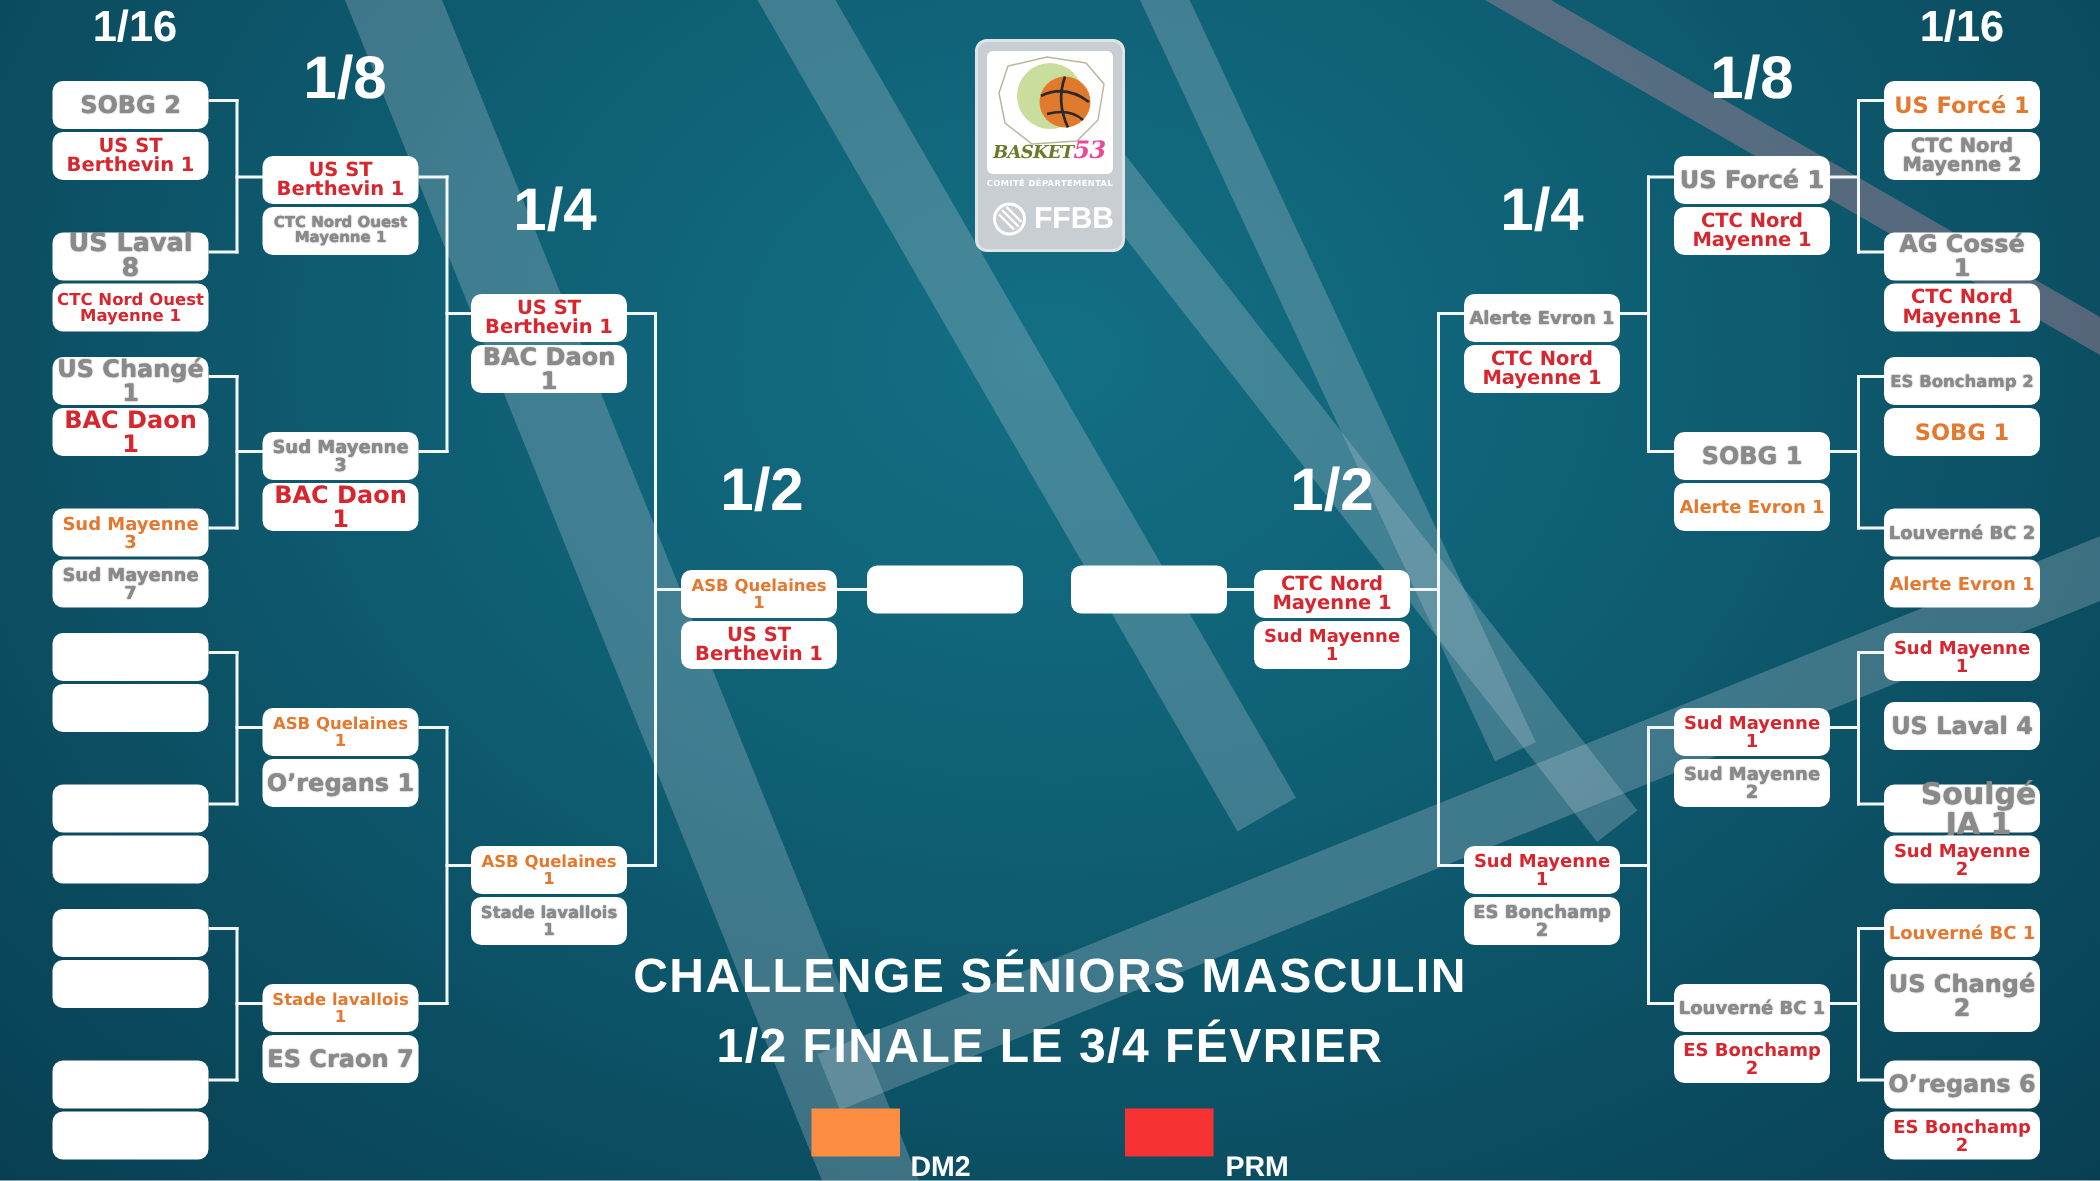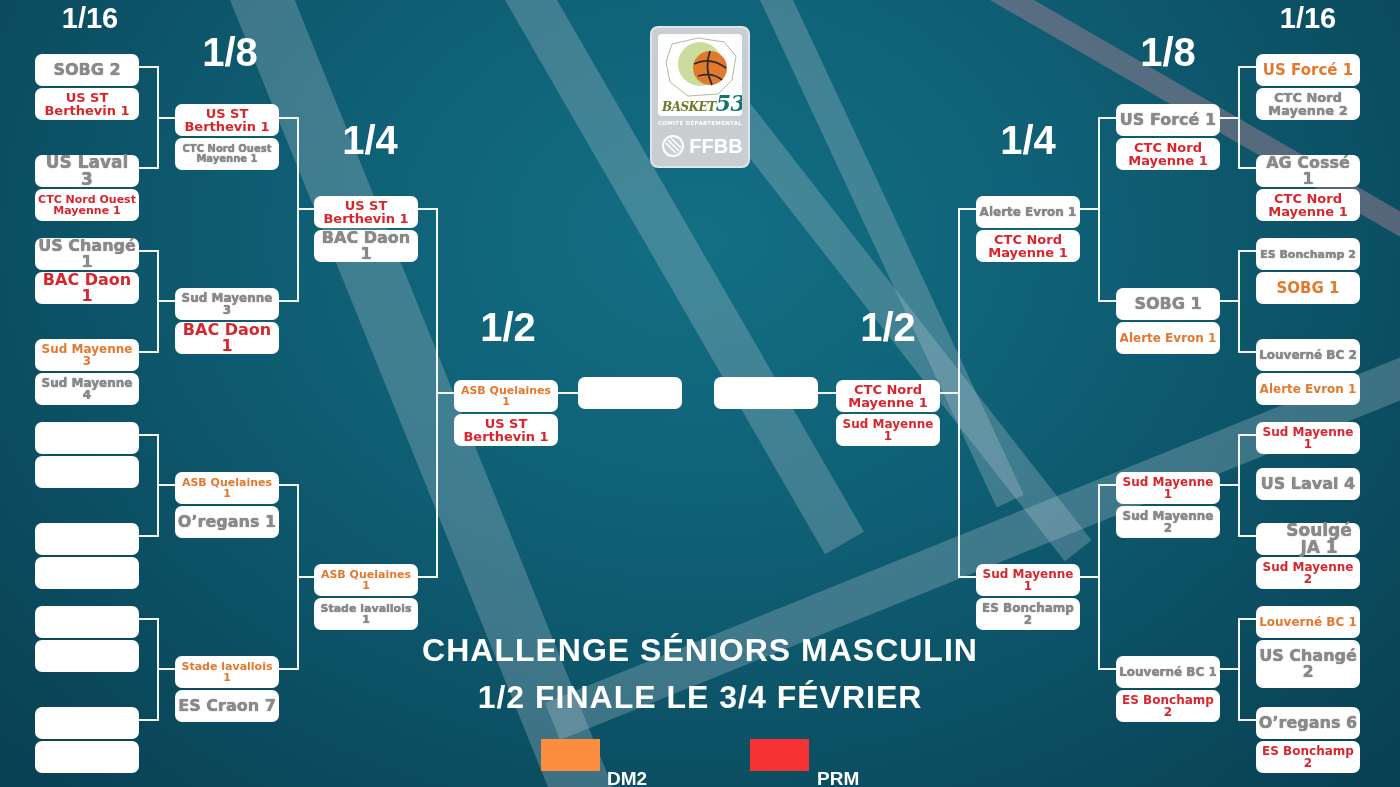--- a/index.html
+++ b/index.html
@@ -48,21 +48,21 @@
 
 <div class="logo">
   <div class="logo-inner">
     <svg width="84" height="82" viewBox="0 0 84 82">
       <path d="M14 10 L40 4 L66 8 L78 22 L74 46 L60 60 L30 62 L12 48 L8 28 Z" fill="none" stroke="#b7b7a0" stroke-width="1"></path>
       <circle cx="42" cy="30" r="22" fill="#9cc24a" opacity="0.55"></circle>
       <circle cx="52" cy="34" r="17" fill="#e27a2d"></circle>
       <path d="M36 30 Q52 22 68 34 M52 17 Q46 34 54 51 M40 42 Q55 38 64 46" stroke="#2a2a2a" stroke-width="1.8" fill="none"></path>
     </svg>
     <div style="position:absolute;left:4px;top:56px;font-family:'DejaVu Serif',serif;font-style:italic;font-weight:bold;font-size:12px;color:#6a7b2a;letter-spacing:-0.5px;">
-      <span>BASKET</span><span style="font-size:22px;color:#0f766e;">53</span>
+      <span>BASKET</span><span style="font-size:16px;color:#ec4899;">53</span>
     </div>
   </div>
   <div style="position:absolute;left:0;right:0;top:92px;text-align:center;font-size:5.5px;color:#fff;font-weight:bold;letter-spacing:0.3px;">COMITÉ DÉPARTEMENTAL</div>
   <div style="position:absolute;left:8px;top:104px;width:84px;height:28px;display:flex;align-items:center;justify-content:center;gap:4px;">
     <svg width="24" height="24" viewBox="0 0 24 24">
       <circle cx="12" cy="12" r="10" fill="none" stroke="#fff" stroke-width="2"></circle>
       <path d="M5 9 L15 19 M7 6 L18 17 M10 4 L20 14" stroke="#fff" stroke-width="1.6"></path>
     </svg>
     <span style="color:#fff;font-weight:bold;font-size:20px;font-family:'Liberation Sans',sans-serif;">FFBB</span>
   </div>
@@ -106,33 +106,33 @@
 <div class="ln" style="left:558px;top:392px;width:22px;height:2px;"></div>
 
 <div class="match" style="left:35px;top:34px;width:104px;height:66px;">
   <div class="box c-gray" style="top:0;height:32px;font-size:16px;">SOBG 2</div>
   <div class="box c-red" style="top:34px;height:32px;font-size:13px;flex-direction:column;">
       <span style="white-space:pre-line;">US ST
 Berthevin 1</span>
     </div>
 </div>
 <div class="match" style="left:35px;top:135px;width:104px;height:66px;">
-  <div class="box c-gray" style="top:0;height:32px;font-size:17px;">US Laval 3</div>
+  <div class="box c-gray" style="top:0;height:32px;font-size:17px;">US Laval 8</div>
   <div class="box c-red" style="top:34px;height:32px;font-size:11px;">
       <span style="white-space:pre-line;">CTC Nord Ouest
 Mayenne 1</span>
     </div>
 </div>
 <div class="match" style="left:35px;top:218px;width:104px;height:66px;">
   <div class="box c-gray" style="top:0;height:32px;font-size:16px;">US Changé 1</div>
   <div class="box c-red" style="top:34px;height:32px;font-size:16px;">BAC Daon 1</div>
 </div>
 <div class="match" style="left:35px;top:319px;width:104px;height:66px;">
   <div class="box c-orange" style="top:0;height:32px;font-size:12px;">Sud Mayenne 3</div>
-  <div class="box c-gray" style="top:34px;height:32px;font-size:12px;">Sud Mayenne 4</div>
+  <div class="box c-gray" style="top:34px;height:32px;font-size:12px;">Sud Mayenne 7</div>
 </div>
 <div class="match" style="left:35px;top:402px;width:104px;height:66px;">
   <div class="box" style="top:0;height:32px;"></div>
   <div class="box" style="top:34px;height:32px;"></div>
 </div>
 <div class="match" style="left:35px;top:503px;width:104px;height:66px;">
   <div class="box" style="top:0;height:32px;"></div>
   <div class="box" style="top:34px;height:32px;"></div>
 </div>
 <div class="match" style="left:35px;top:586px;width:104px;height:66px;">
@@ -286,21 +286,21 @@
 </div>
 <div class="match" style="left:1256px;top:319px;width:104px;height:66px;">
   <div class="box c-gray" style="top:0;height:32px;font-size:12px;">Louverné BC 2</div>
   <div class="box c-orange" style="top:34px;height:32px;font-size:12px;">Alerte Evron 1</div>
 </div>
 <div class="match" style="left:1256px;top:402px;width:104px;height:66px;">
   <div class="box c-red" style="top:0;height:32px;font-size:12px;">Sud Mayenne 1</div>
   <div class="box c-gray" style="top:46px;height:32px;font-size:16px;">US Laval 4</div>
 </div>
 <div class="match" style="left:1256px;top:503px;width:104px;height:66px;">
-  <div class="box c-gray" style="top:0;height:32px;font-size:17px;padding-left:24px;">Soulgé JA 1</div>
+  <div class="box c-gray" style="top:0;height:32px;font-size:20px;padding-left:24px;">Soulgé JA 1</div>
   <div class="box c-red" style="top:34px;height:32px;font-size:12px;">Sud Mayenne 2</div>
 </div>
 <div class="match" style="left:1256px;top:586px;width:104px;height:66px;">
   <div class="box c-orange" style="top:0;height:32px;font-size:12px;">Louverné BC 1</div>
   <div class="box c-gray" style="top:34px;height:48px;font-size:16px;">US Changé 2</div>
 </div>
 <div class="match" style="left:1256px;top:687px;width:104px;height:66px;">
   <div class="box c-gray" style="top:0;height:32px;font-size:16px;">O’regans 6</div>
   <div class="box c-red" style="top:34px;height:32px;font-size:12px;">ES Bonchamp 2</div>
 </div>

